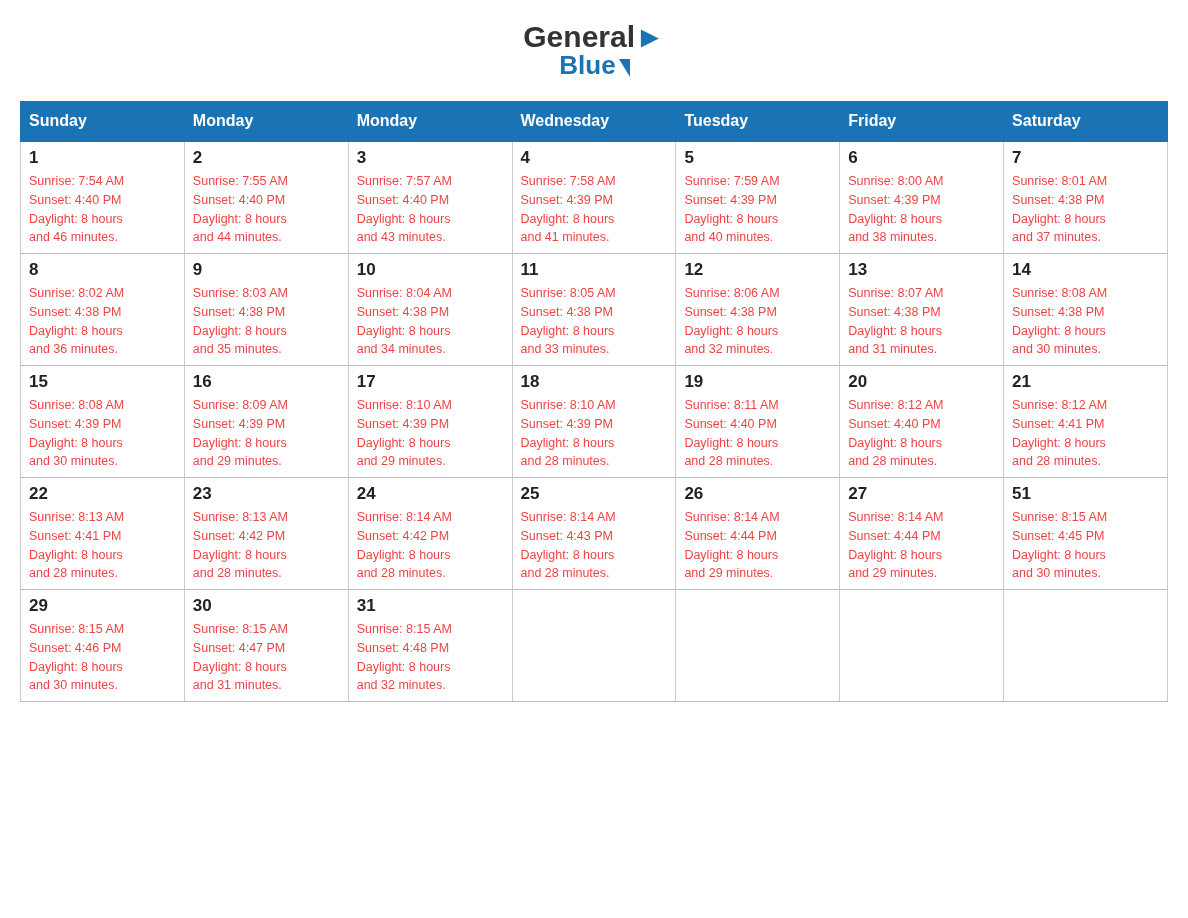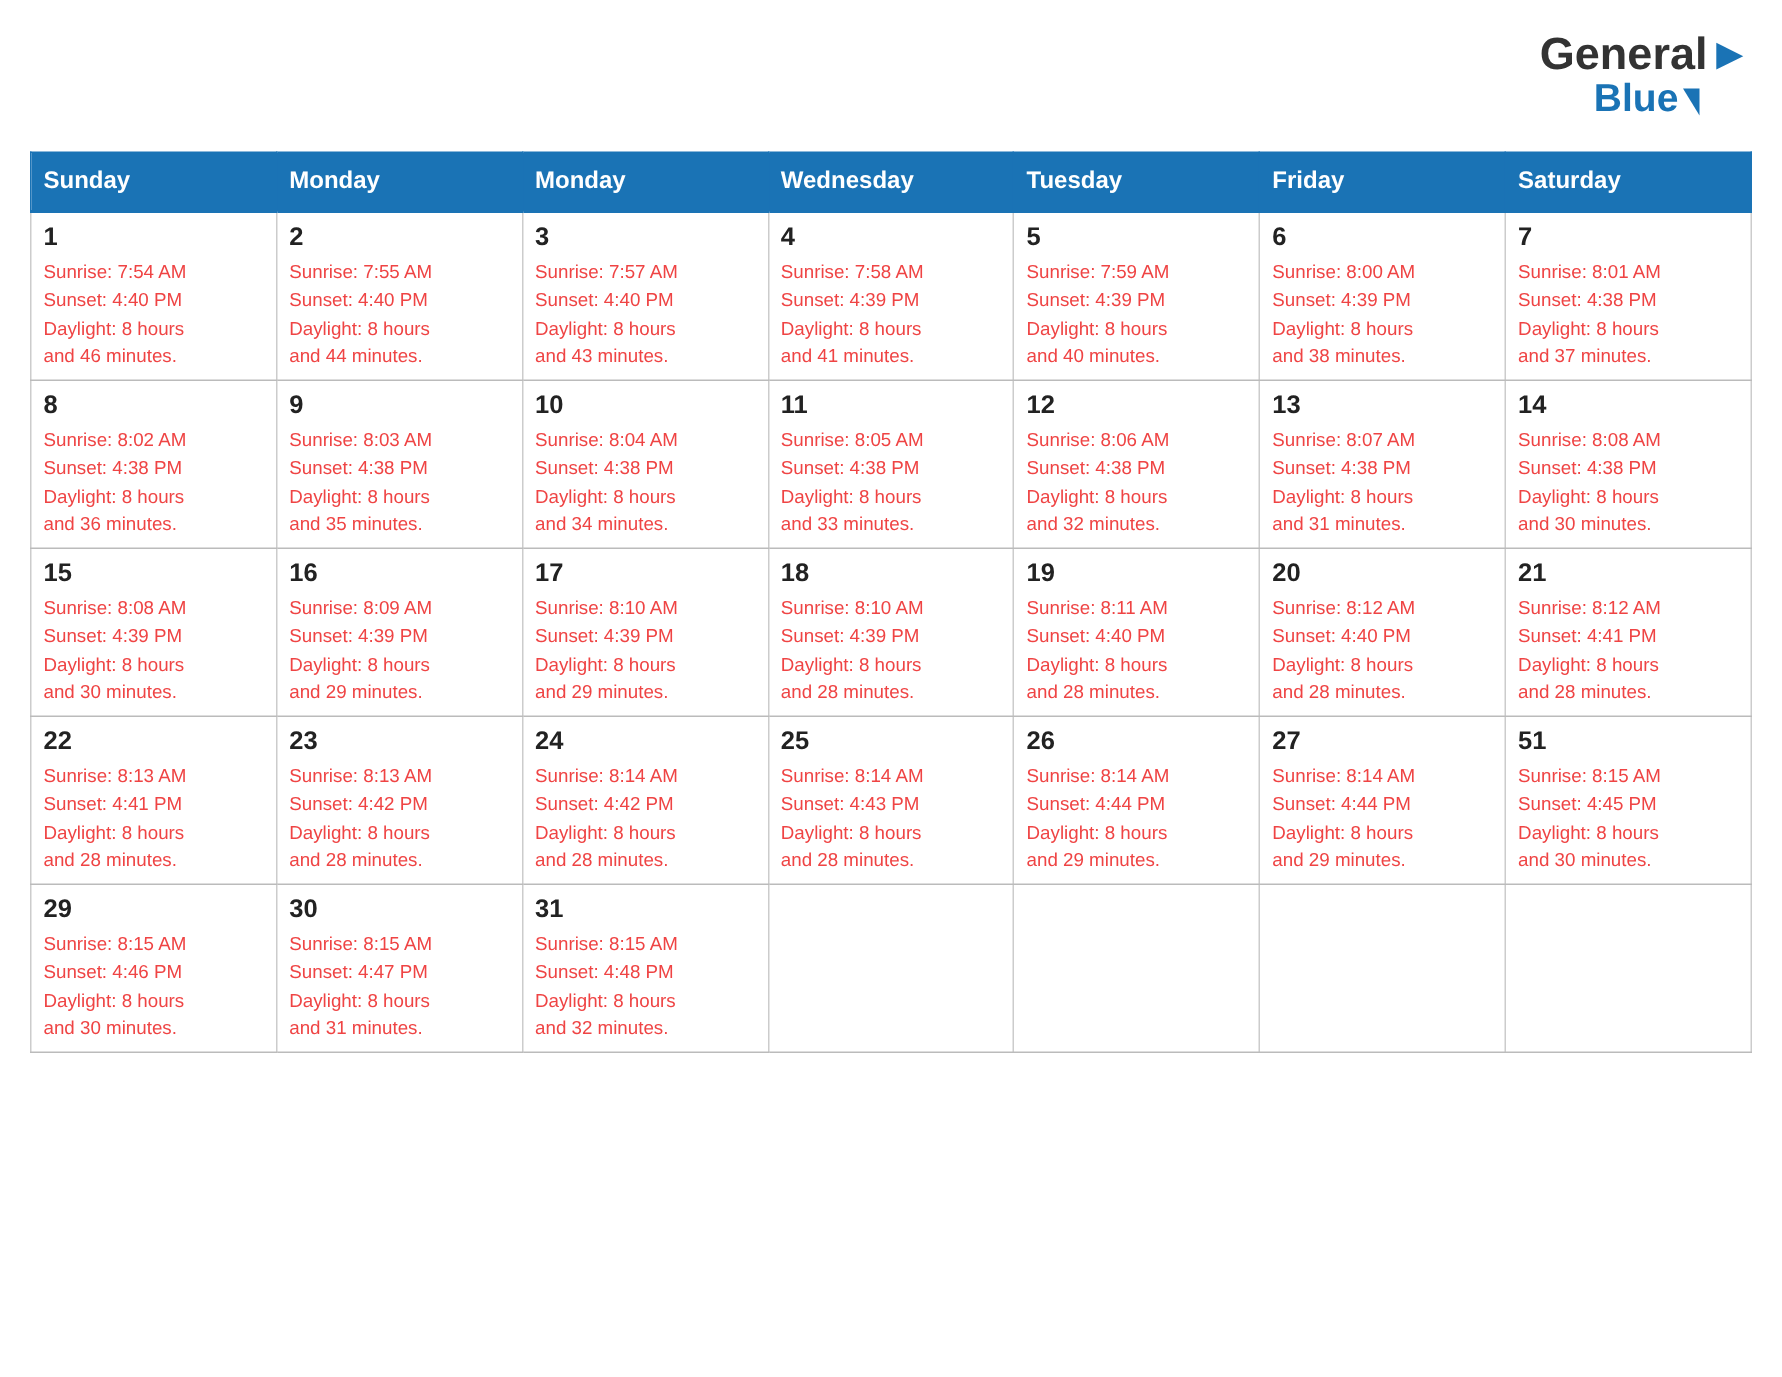--- a/index.html
+++ b/index.html
@@ -5,21 +5,21 @@
     * { box-sizing: border-box; margin: 0; padding: 0; }
     body {
       font-family: Arial, sans-serif;
       background: #fff;
       padding: 20px;
       width: 1188px;
       min-height: 918px;
     }
     .header {
       display: flex;
-      justify-content: flex-end;
+      justify-content: center;
       align-items: flex-start;
       margin-bottom: 10px;
     }
     .logo {
       display: flex;
       flex-direction: column;
       align-items: flex-start;
     }
     .title-block {
       text-align: right;

